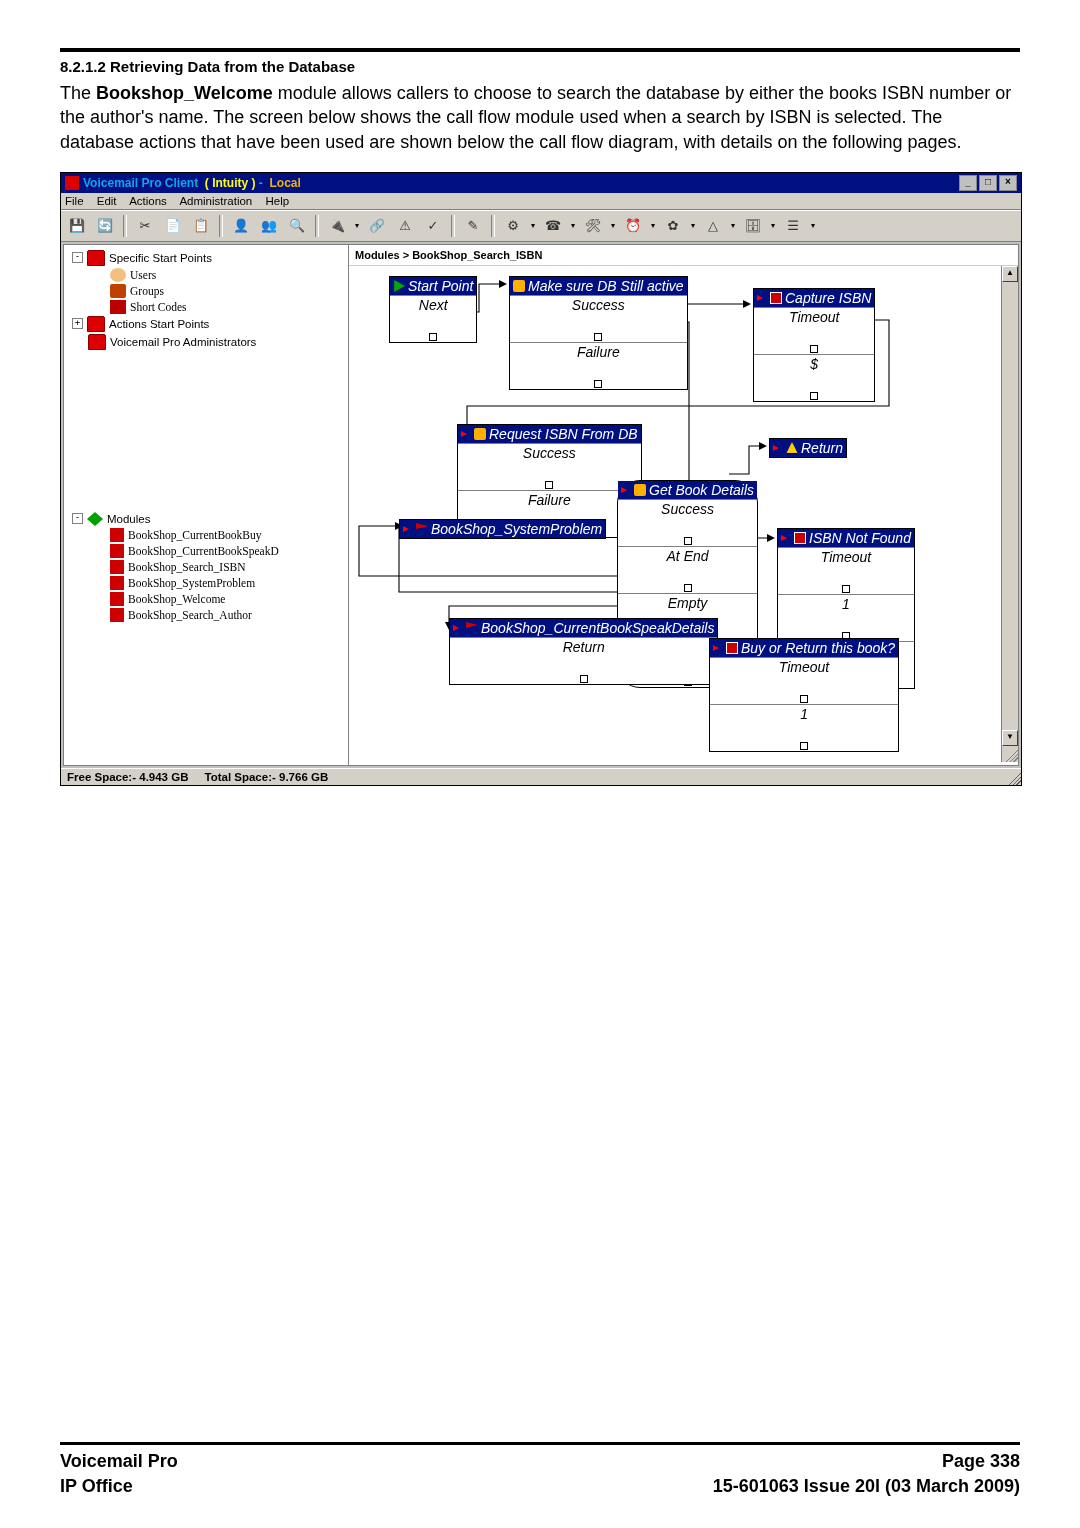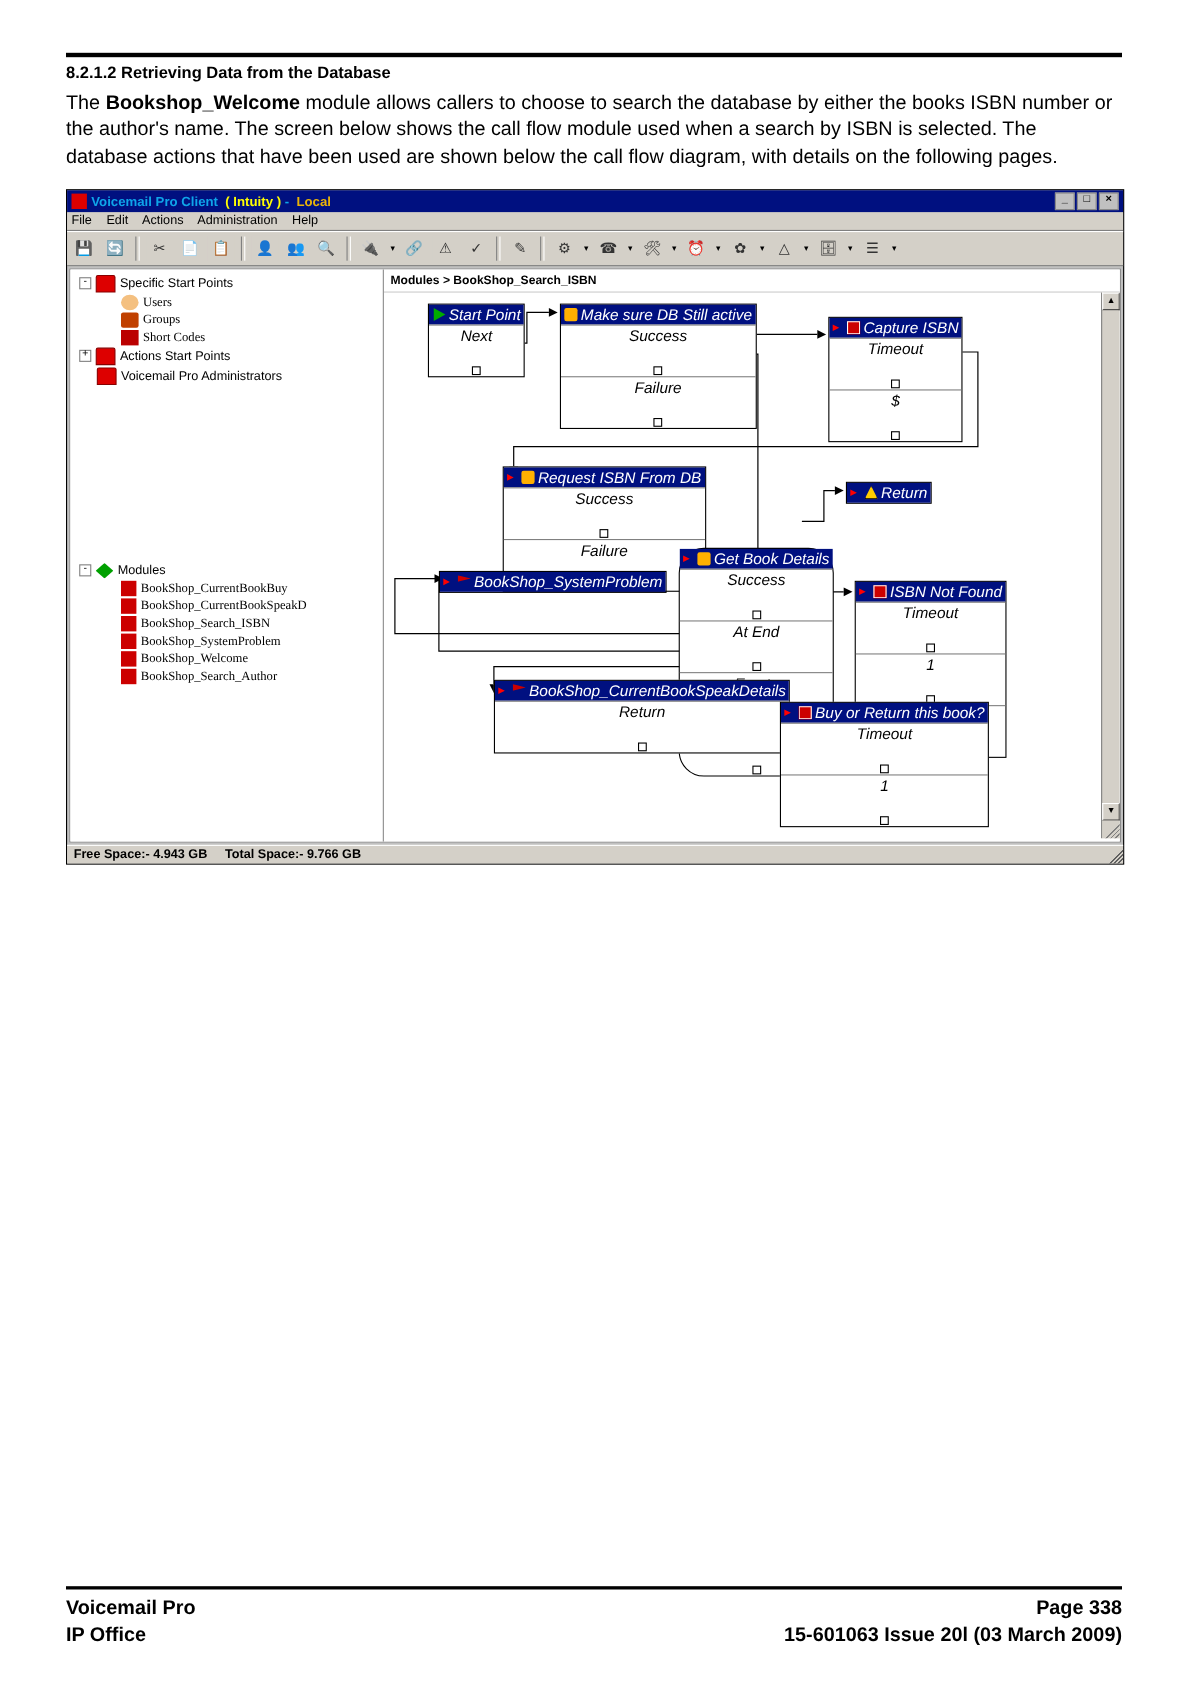--- a/index.html
+++ b/index.html
@@ -520,21 +520,21 @@
           </div>
 
           <div class="flownode" style="left:420px; top:172px;">
             <div class="nhead">
                 <span class="arrowin"></span>
                 <span class="nicon ni-return"></span>
                 <span>Return</span>
               </div>
           </div>
 
-          <div class="flownode" style="left:268px; top:232px;border-radius:23px;">
+          <div class="flownode" style="left:268px; top:214px;border-radius:23px;">
             <div class="nhead">
                 <span class="arrowin"></span>
                 <span class="nicon ni-db"></span>
                 <span>Get Book Details</span>
               </div>
             <div class="nline">
                 <span>Success</span>
                 <span class="outport"></span>
               </div>
             <div class="nline">

